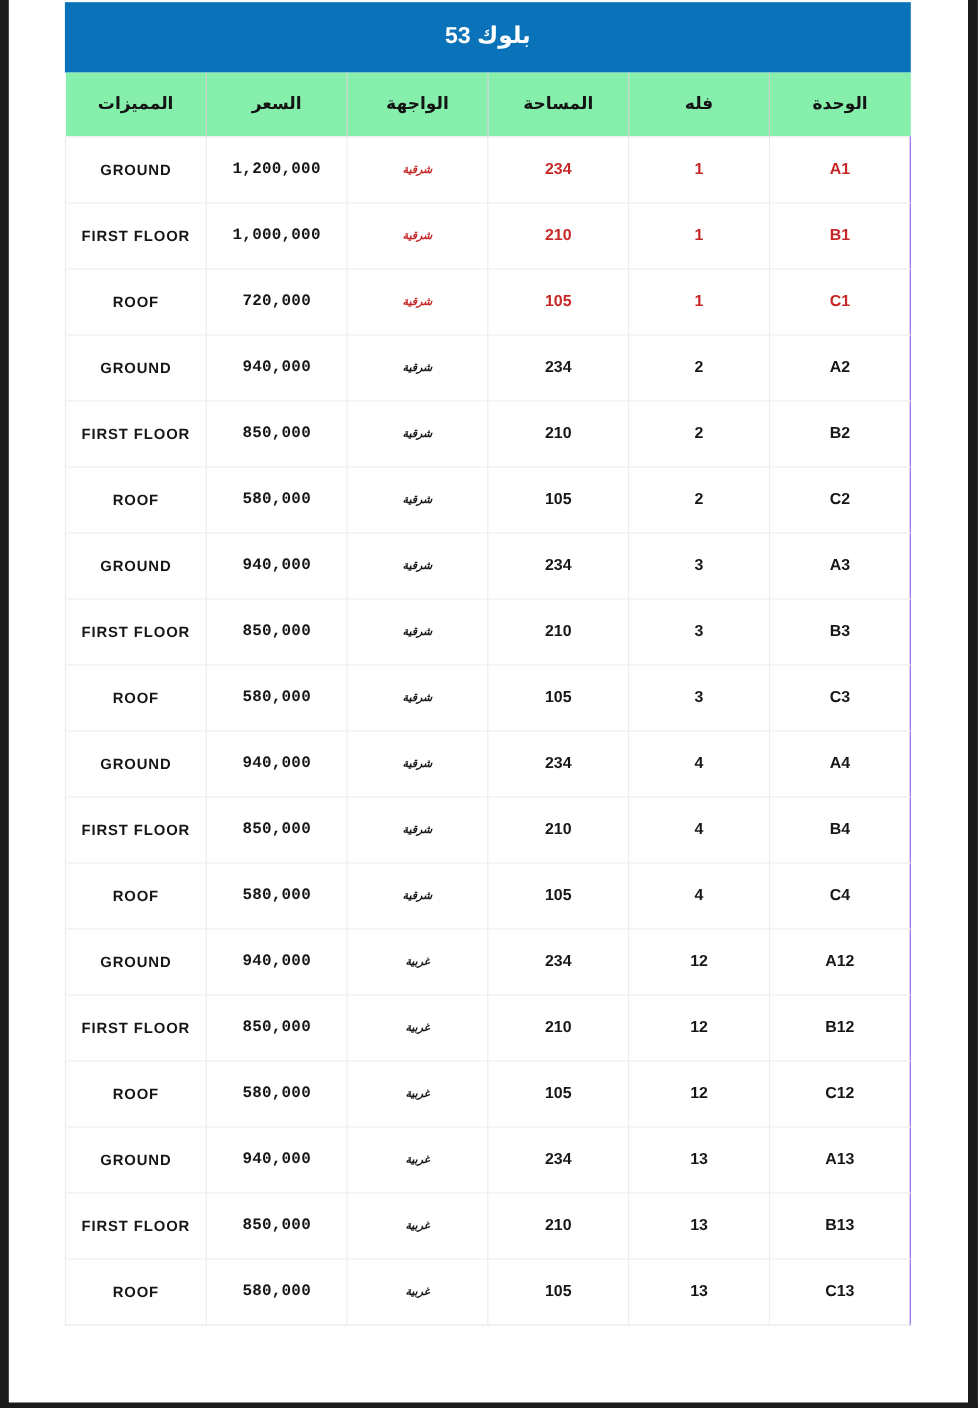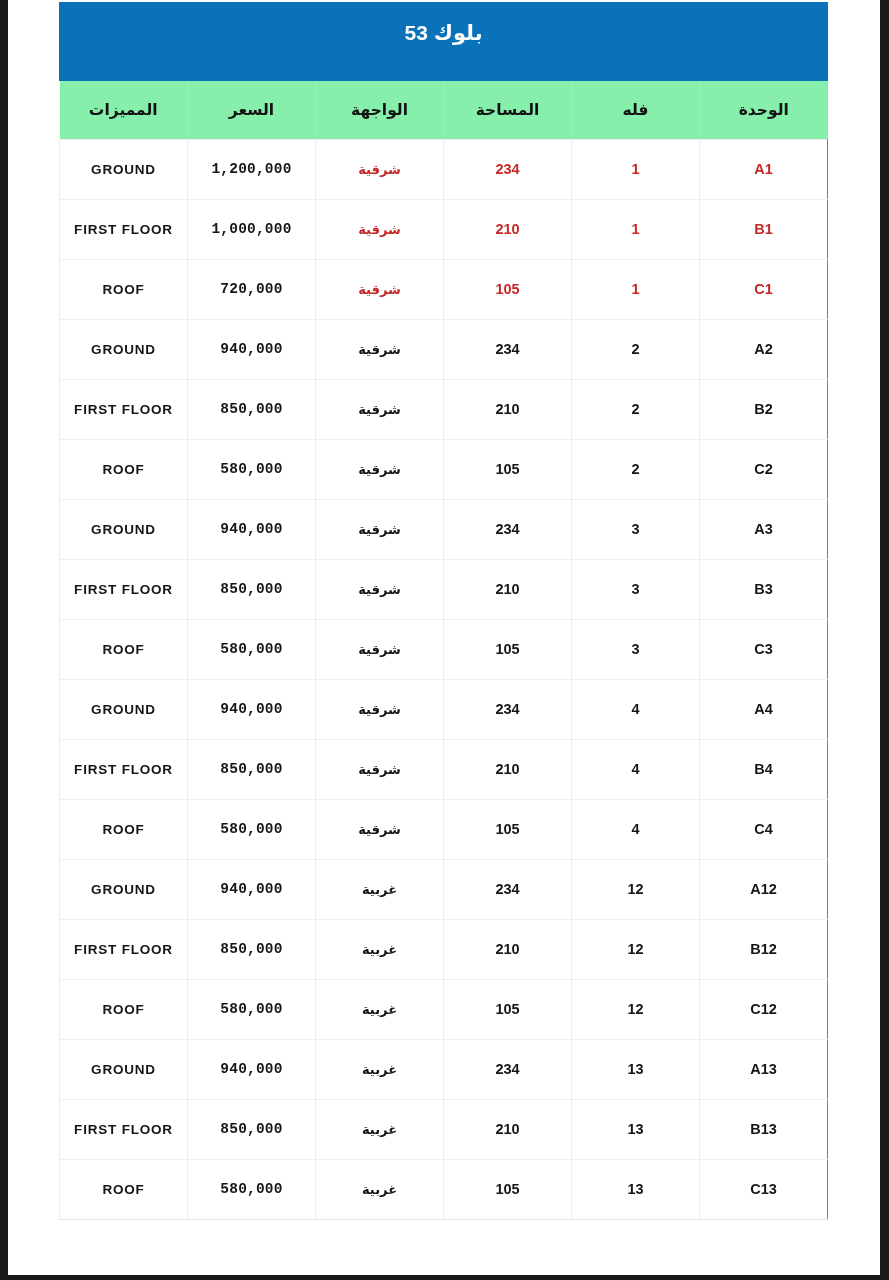--- a/index.html
+++ b/index.html
@@ -47,21 +47,21 @@
     background: #ffffff;
   }
   table.block-table col { width: 128px; }
 
   caption.block-title {
     caption-side: top;
     background: #0a72b8;
     color: #ffffff;
     font-size: 21px;
     font-weight: bold;
-    height: 79px;
+    height: 64px;
     line-height: 62px;
     text-align: center;
     letter-spacing: 0.3px;
   }
 
   thead th {
     background: #86efac;
     color: #131313;
     font-size: 15.5px;
     font-weight: bold;
@@ -89,21 +89,21 @@
     box-sizing: border-box;
     background: #ffffff;
   }
   tbody tr td:first-child { border-right: 1px solid #8b5cf6; }
   tbody tr td:last-child  { border-left: 1px solid #ededed; }
   tbody tr:last-child td { border-bottom: 1px solid #e4e4e4; }
 
   td.sold { color: #c62828; }
   td.feature { letter-spacing: 0.8px; font-size: 13.5px; margin-top: 44px; }
   td.price  { letter-spacing: 0.2px; font-family: Liberation Mono, monospace; }
-  td.arabic { font-size: 13px; }
+  td.arabic { font-size: 10px; font-style: italic; }
 </style>
 </head>
 <body>
 
 <div class="sheet">
   <div class="table-wrap">
     <table class="block-table">
       <colgroup>
         <col>
           <col>

